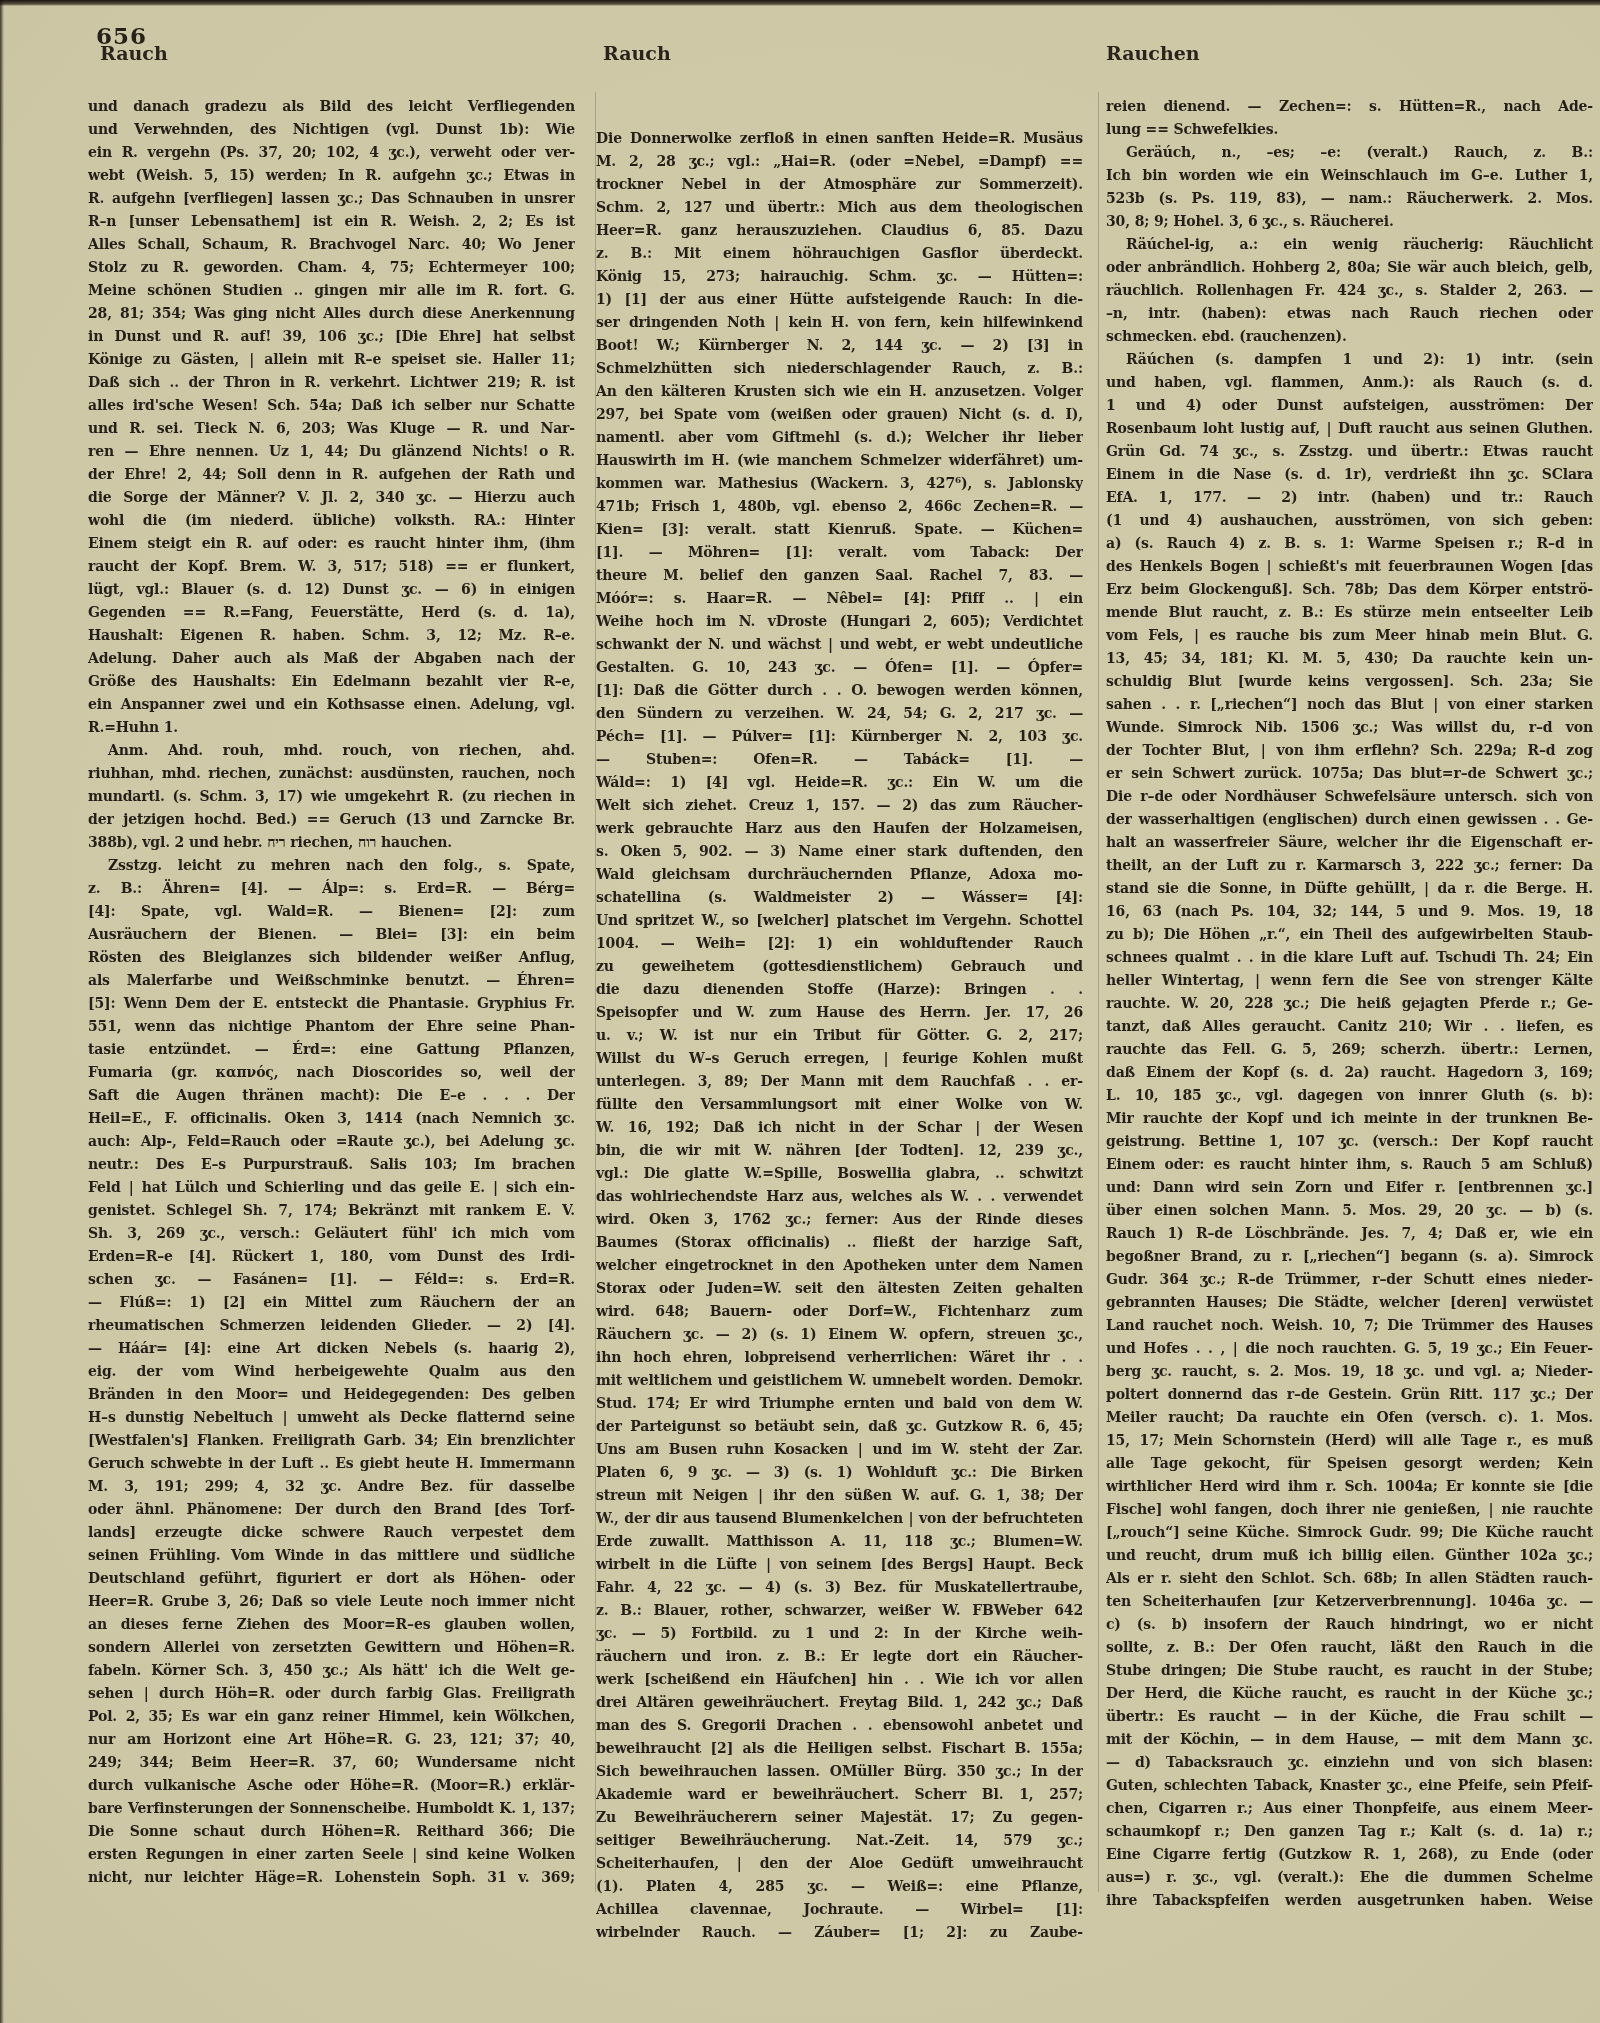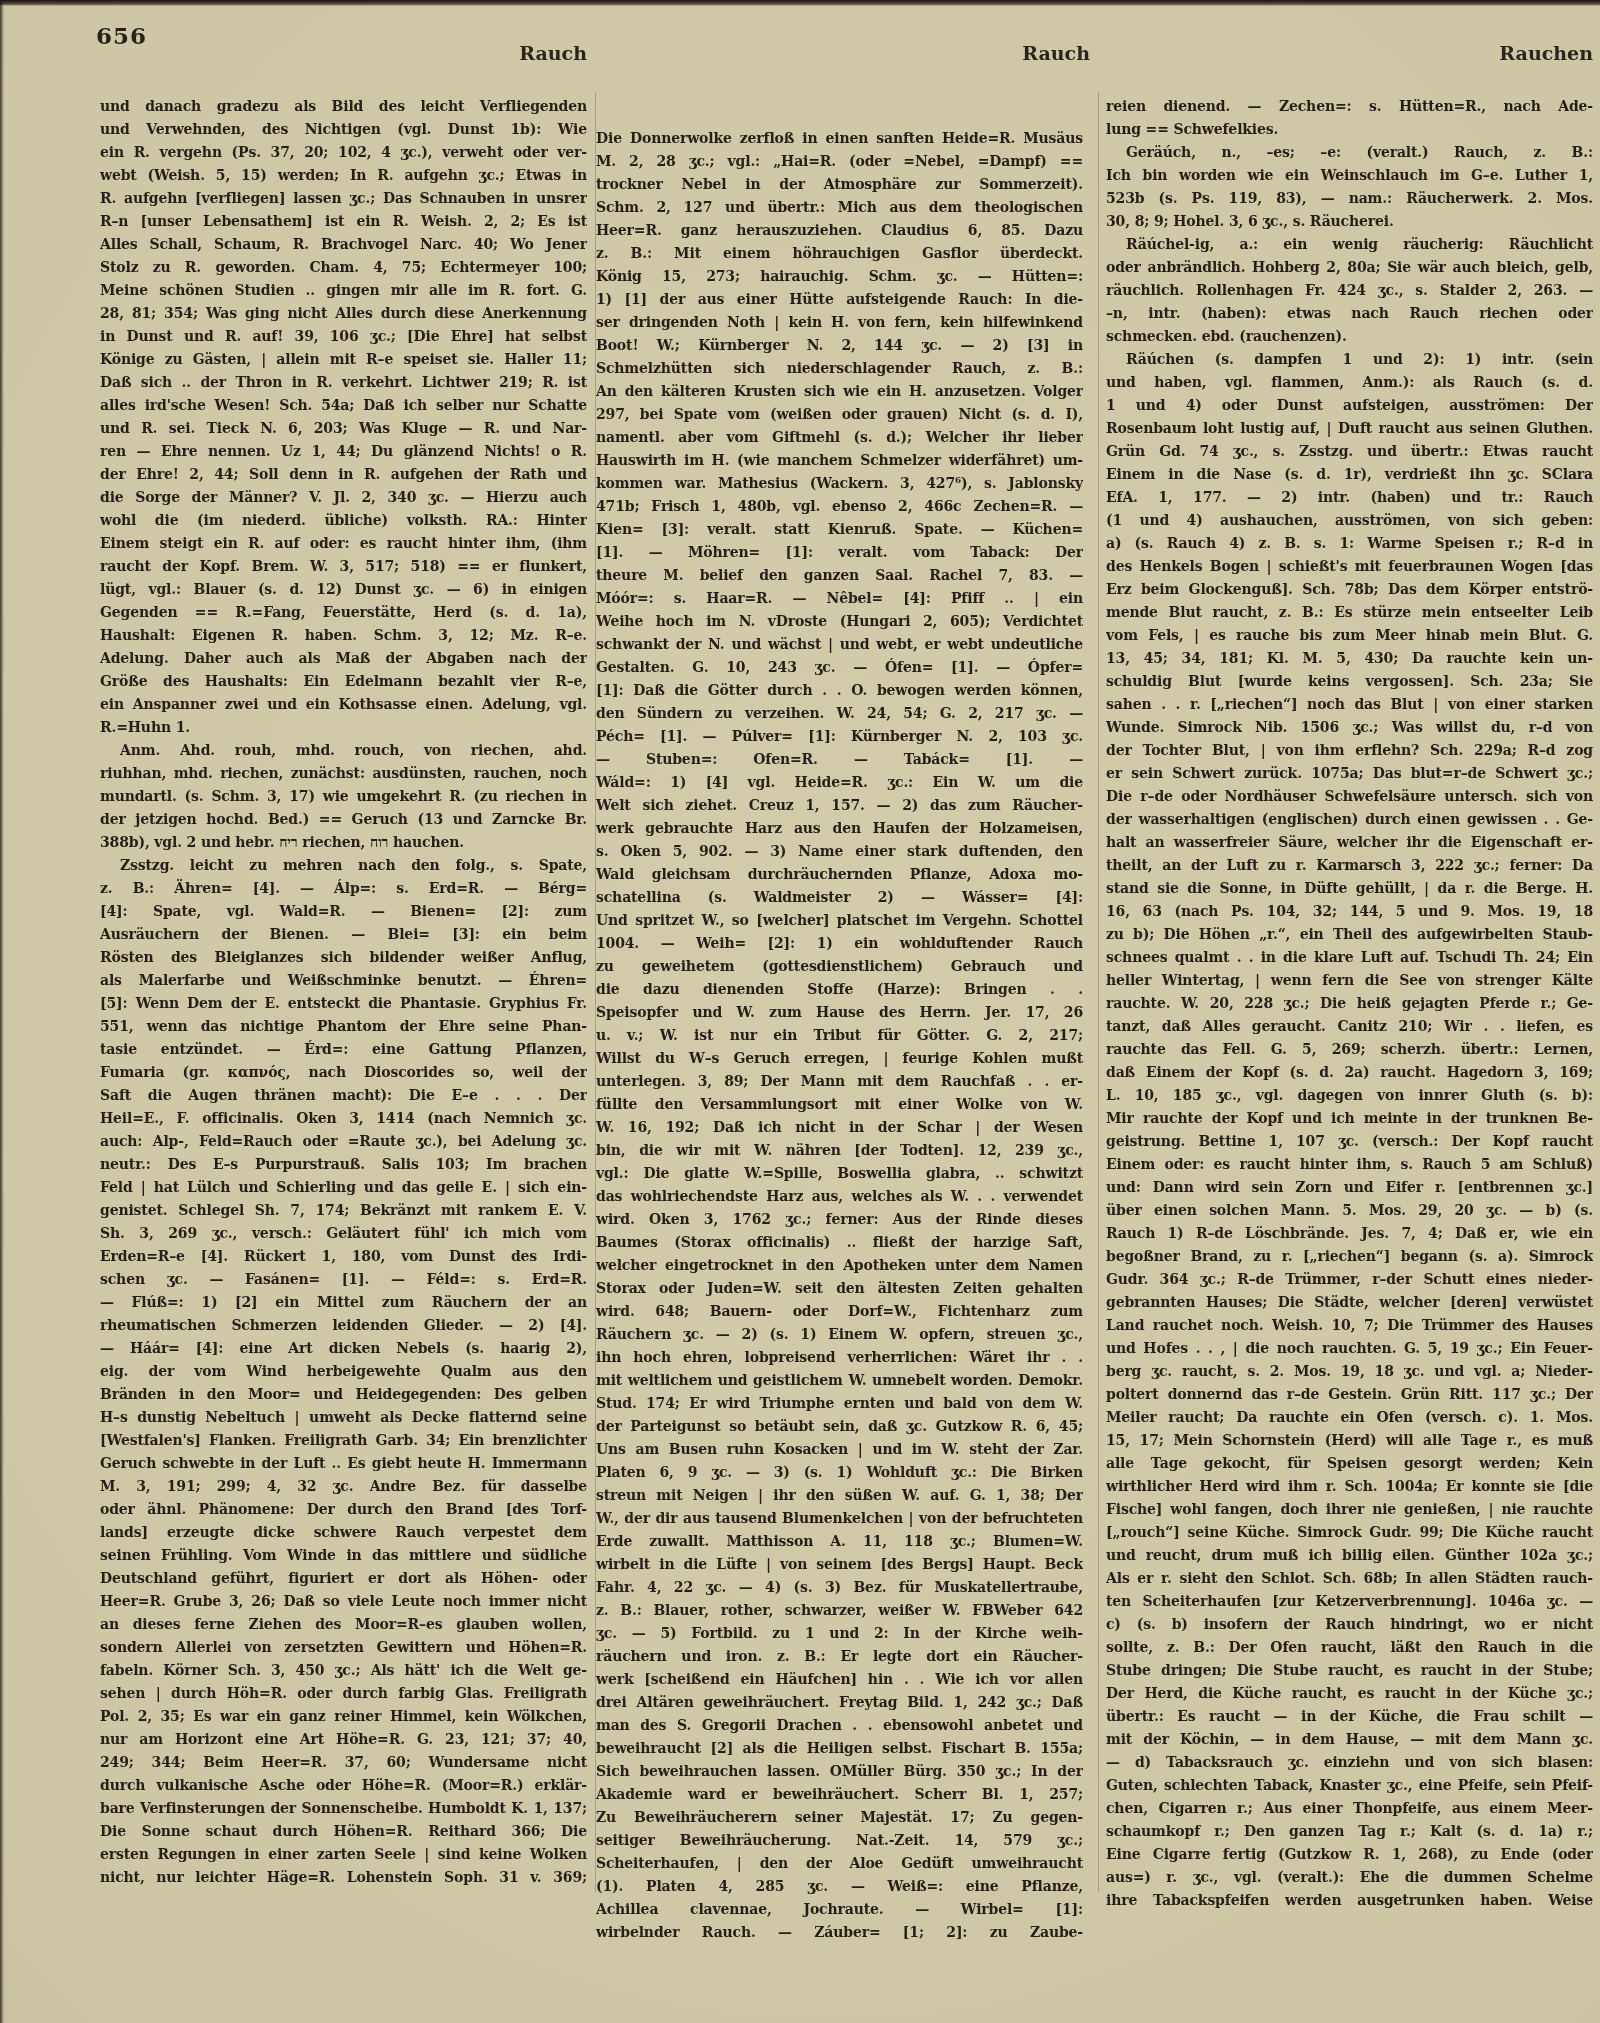--- a/index.html
+++ b/index.html
@@ -6,24 +6,24 @@
   body{
     width:1600px;height:2023px;position:relative;overflow:hidden;
     background:#cec7a5;
     font-family:"DejaVu Serif","Liberation Serif",serif;
   }
   .vignette{position:absolute;inset:0;pointer-events:none;
     background:radial-gradient(ellipse 120% 110% at 52% 46%, rgba(255,250,225,0.10) 0%, rgba(0,0,0,0) 55%, rgba(94,84,55,0.16) 100%);}
   .scan-edge-top{position:absolute;left:0;top:0;width:100%;height:6px;background:linear-gradient(#171410,#5c5340 70%,rgba(0,0,0,0));}
   .scan-edge-left{position:absolute;left:0;top:0;width:4px;height:100%;background:linear-gradient(90deg,rgba(23,20,16,.8),rgba(0,0,0,0));}
   .pageno{position:absolute;left:96px;top:22px;font-size:23px;font-weight:700;color:#26211a;letter-spacing:1px;}
-  .running-head{position:absolute;top:42px;width:487px;text-align:right;font-size:19px;font-weight:700;color:#2a241c;}
+  .running-head{position:absolute;top:42px;width:487px;text-align:left;font-size:19px;font-weight:700;color:#2a241c;}
   .rh-1{left:100px;} .rh-2{left:603px;} .rh-3{left:1106px;}
   .col{position:absolute;top:95px;width:487px;color:#241f18;}
-  .col-1{left:100px;} .col-2{left:596px;margin-top:32px;} .col-3{left:1106px;}
+  .col-1{left:88px;} .col-2{left:596px;margin-top:32px;} .col-3{left:1106px;}
   .col-rule{position:absolute;top:92px;height:1800px;width:1px;background:rgba(70,60,35,0.28);}
   .rule-1{left:595px;} .rule-2{left:1098px;}
   .para{margin:0;}
   .para.indent .line:first-child{text-indent:20px;}
   .line{
     font-size:14px;font-weight:700;line-height:23px;height:23px;
     letter-spacing:-0.15px;
     text-align:justify;text-align-last:justify;
     overflow:hidden;white-space:normal;
   }

